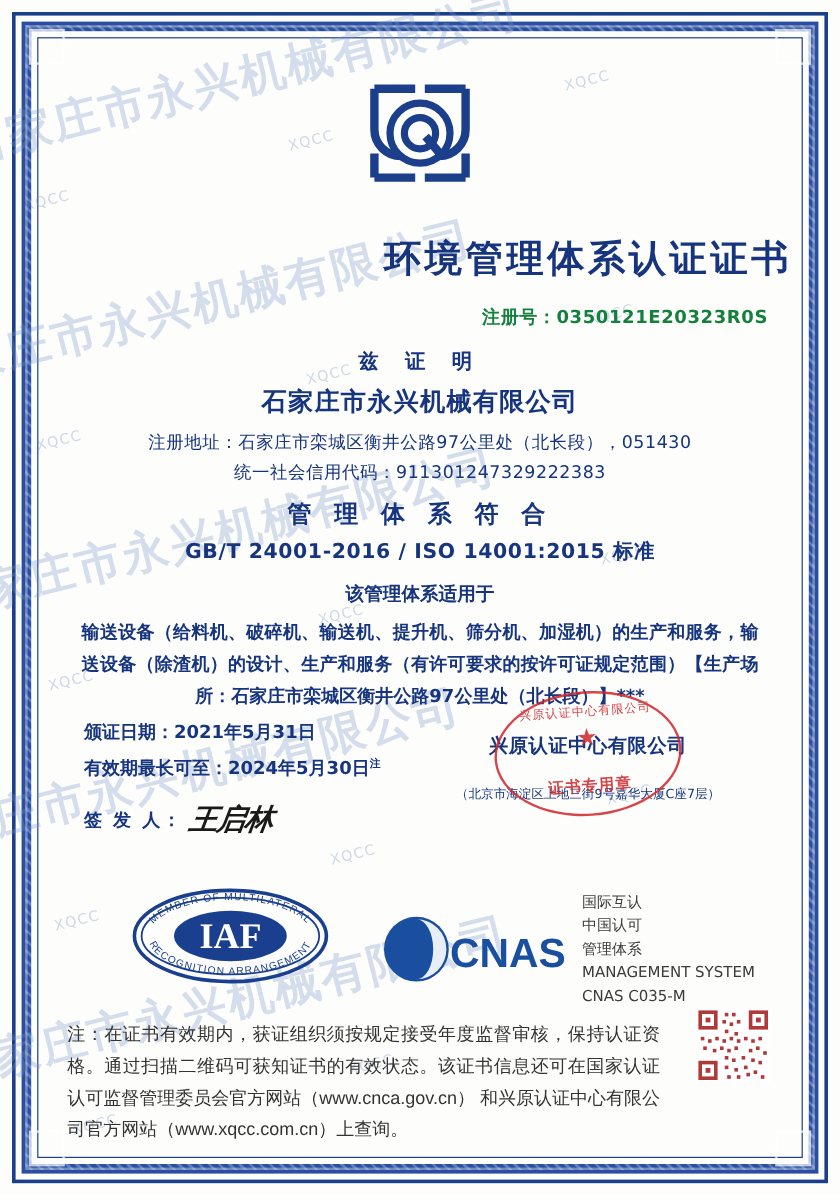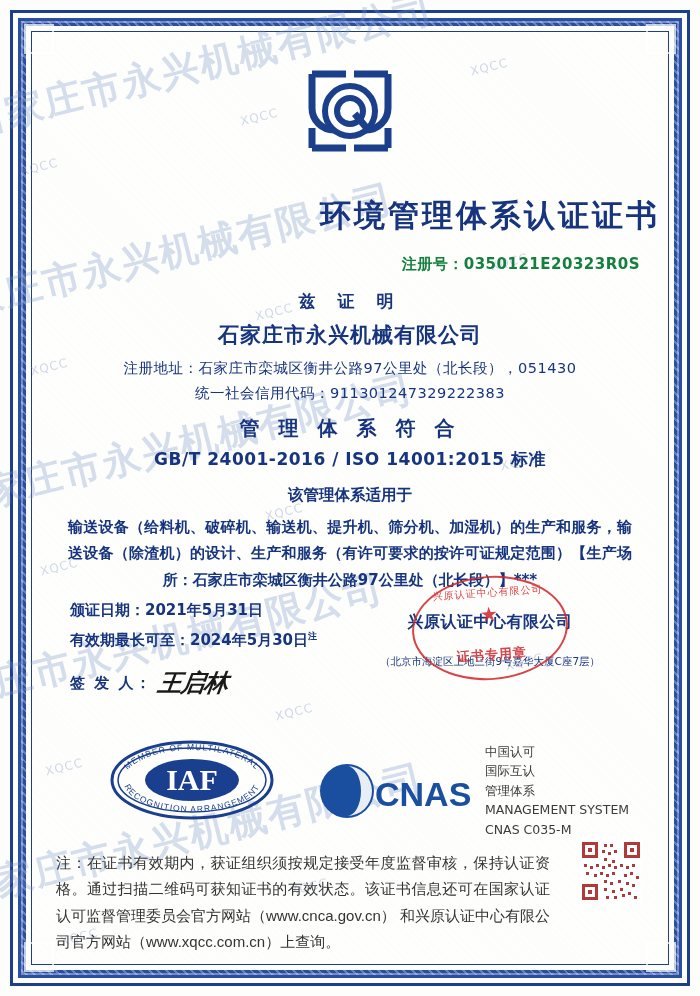--- a/index.html
+++ b/index.html
@@ -435,22 +435,22 @@
 
       <div class="cnas-logo">
         <svg viewBox="0 0 160 70" width="160" height="70">
           <circle cx="32" cy="33" r="27" fill="#1a4fa0"></circle>
           <path d="M32 8 A25 25 0 0 1 32 58 A14 25 0 0 0 32 8" fill="#ffffff" opacity="0.9"></path>
           <text x="60" y="48" font-family="Liberation Sans, sans-serif" font-size="34" font-weight="bold" fill="#1a4fa0">CNAS</text>
         </svg>
       </div>
 
       <div class="accred-text">
+        <div>国际互认</div>
         <div>中国认可</div>
-        <div>国际互认</div>
         <div>管理体系</div>
         <div>MANAGEMENT SYSTEM</div>
         <div>CNAS C035-M</div>
       </div>
     </div>
 
     <div class="notes">
       <span class="label">注：</span><span>在证书有效期内，获证组织须按规定接受年度监督审核，保持认证资格。通过扫描二维码可获知证书的有效状态。该证书信息还可在国家认证认可监督管理委员会官方网站（www.cnca.gov.cn）</span>
       <span>和兴原认证中心有限公司官方网站（www.xqcc.com.cn）上查询。</span>
     </div>

